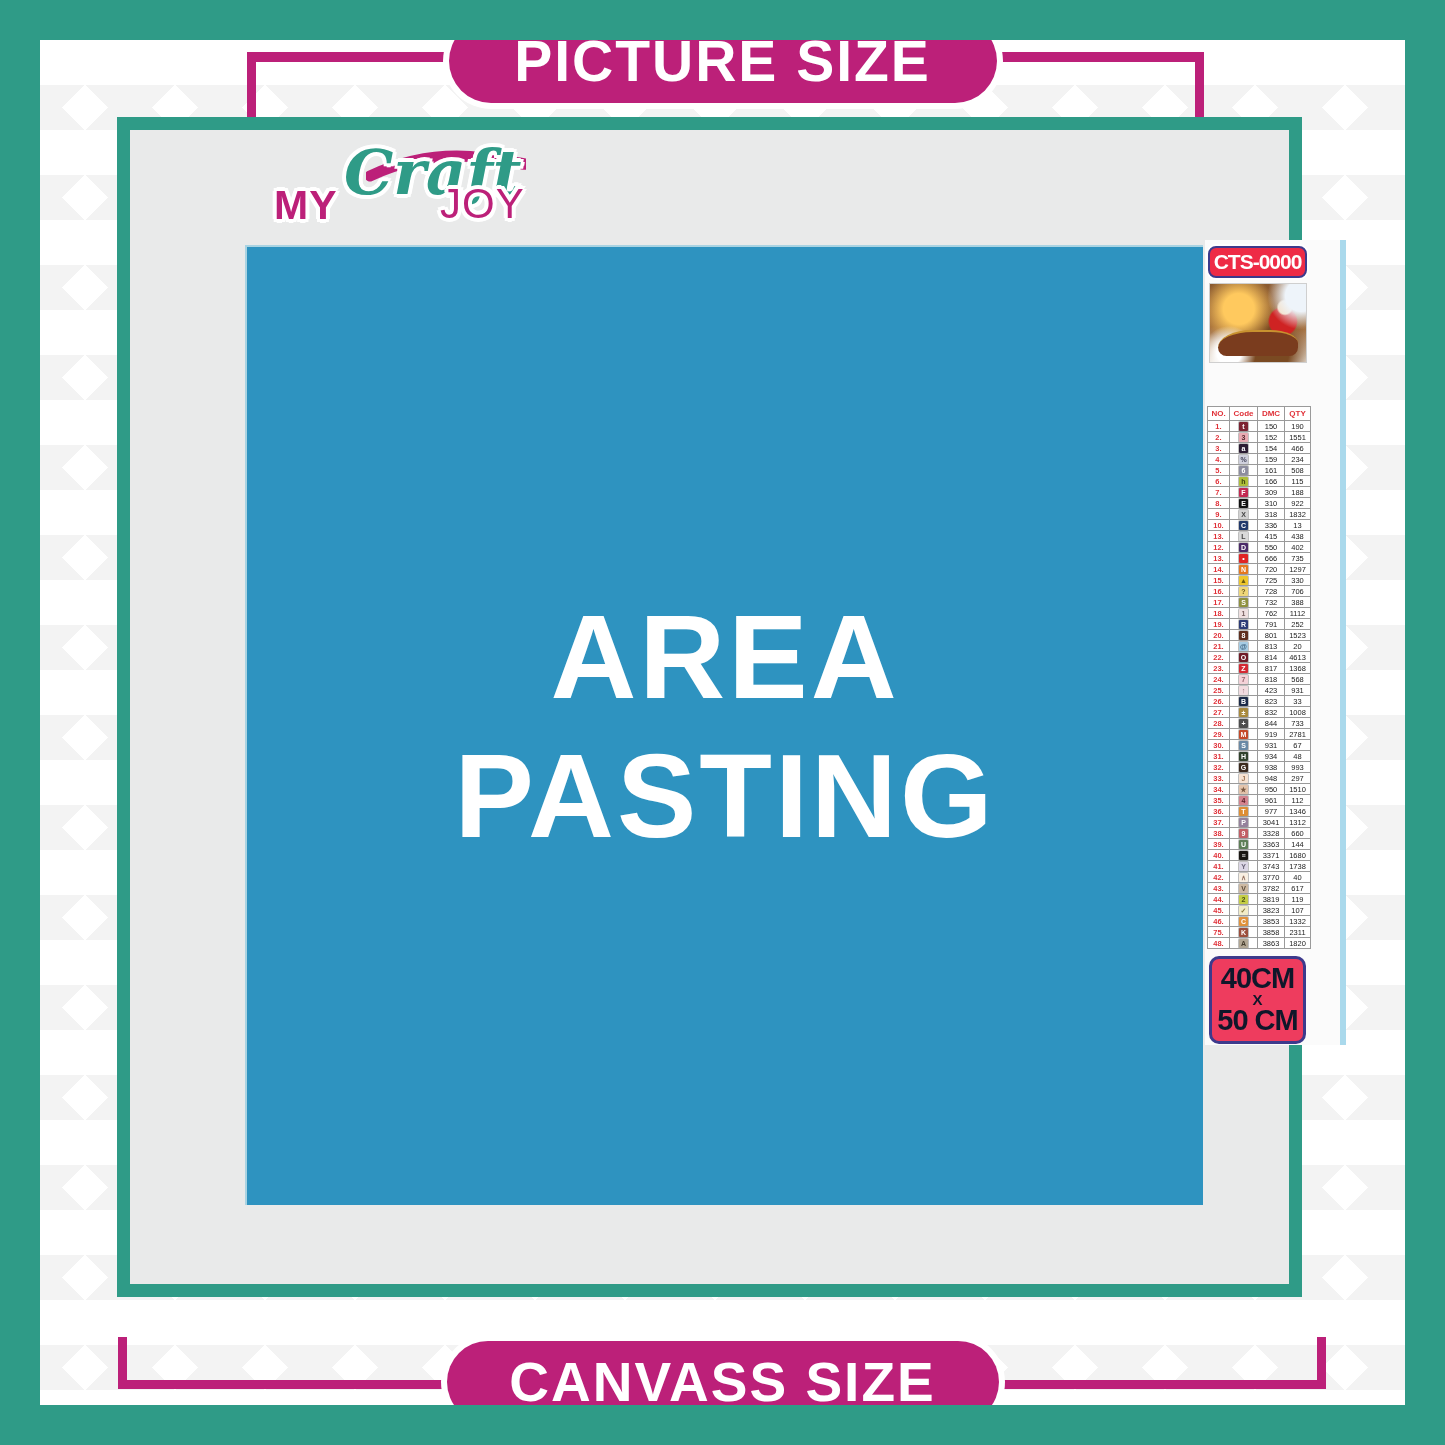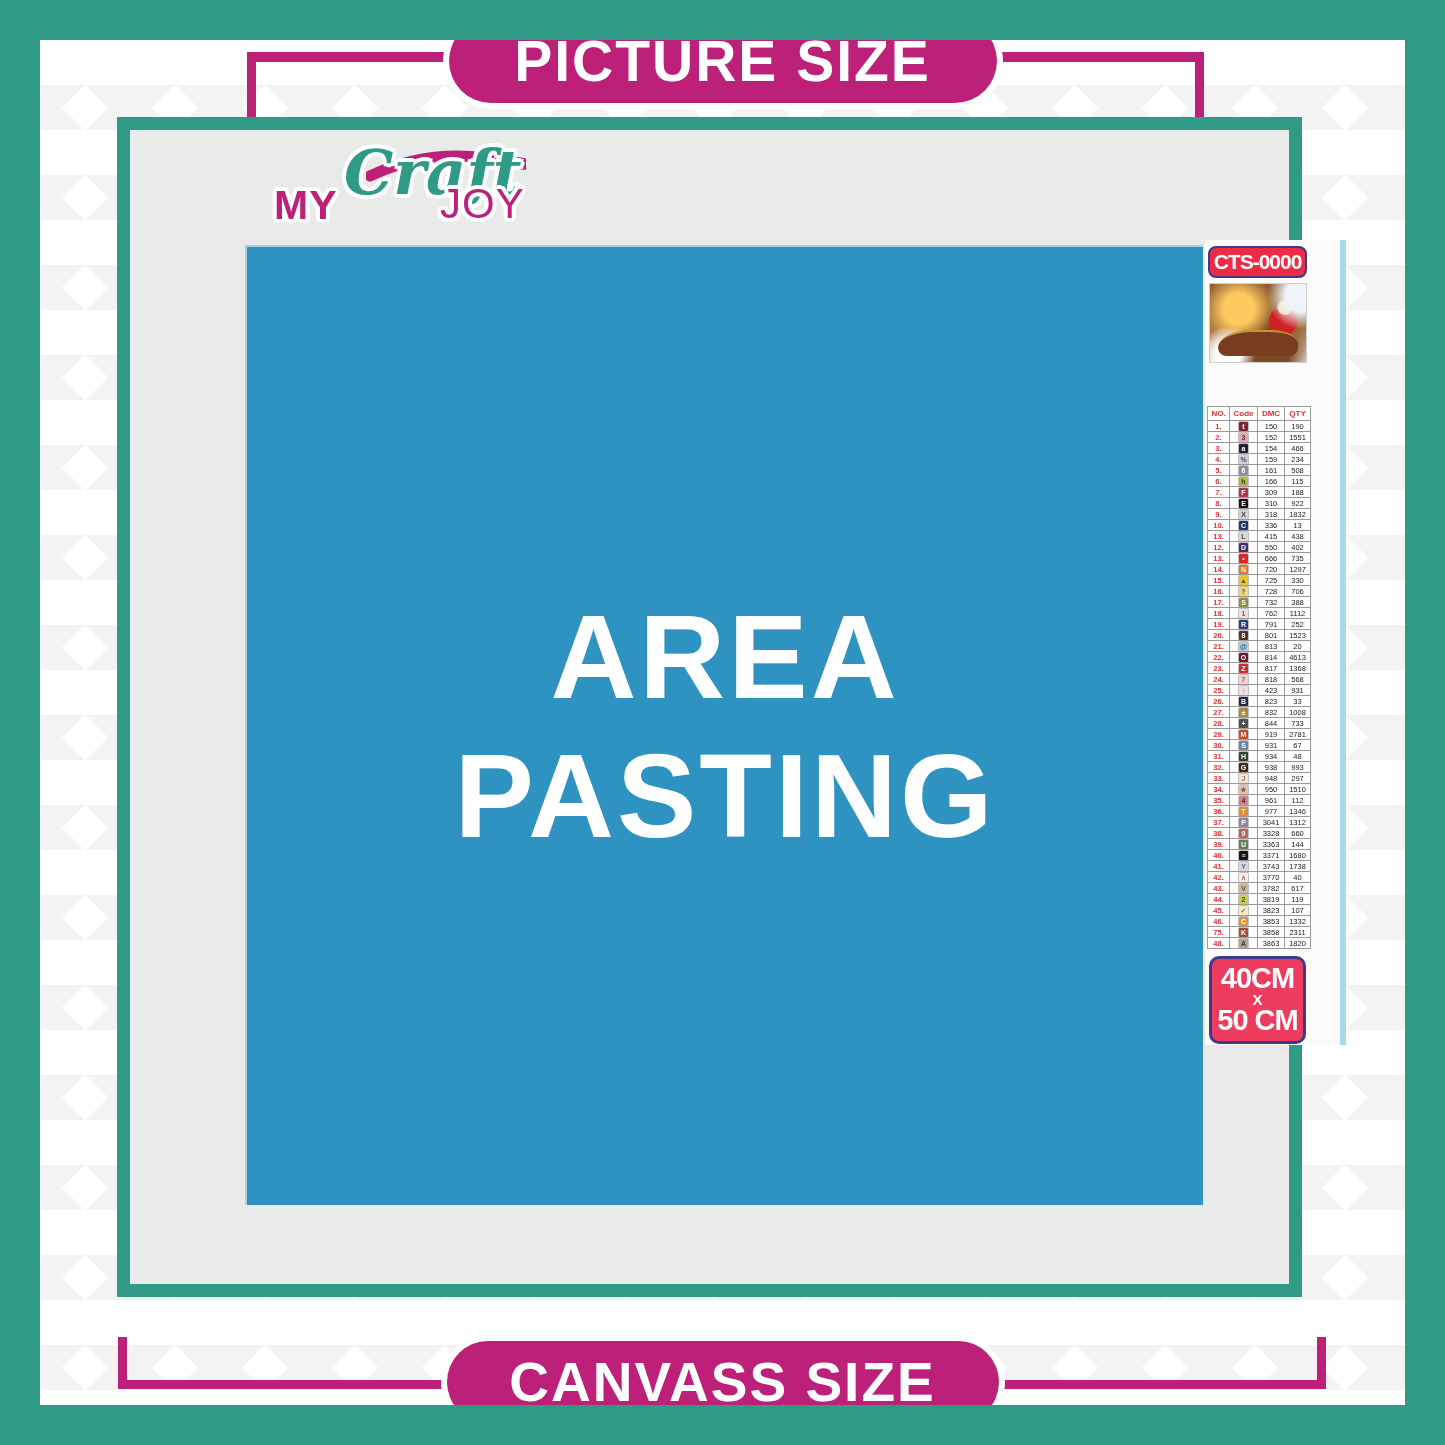--- a/index.html
+++ b/index.html
@@ -100,21 +100,21 @@
   table.legend td.no{color:var(--table-red); font-weight:bold;}
   col.c-no{width:22px;} col.c-code{width:28px;} col.c-dmc{width:27px;} col.c-qty{width:26px;}
   .sym{
     display:inline-block; width:9px; height:9px; line-height:9px; font-size:7px; font-weight:bold;
     border-radius:1px; box-shadow:0 0 0 1px rgba(0,0,0,.25); vertical-align:middle;
   }
   .size-badge{
     position:absolute; left:4px; top:716px; width:97px; height:88px;
     background:var(--size-red); border:3px solid var(--badge-border); border-radius:10px;
     box-sizing:border-box; display:flex; flex-direction:column; align-items:center; justify-content:center;
-    color:#ffffff; font-weight:bold; line-height:.95; z-index:2;
+    color:#0f172a; font-weight:bold; line-height:.95; z-index:2;
   }
   .size-w{font-size:29px; letter-spacing:-1px;}
   .size-x{font-size:15px;}
   .size-h{font-size:29px; letter-spacing:-1px;}
 </style>
 </head>
 <body>
 
 <div class="root">
 

